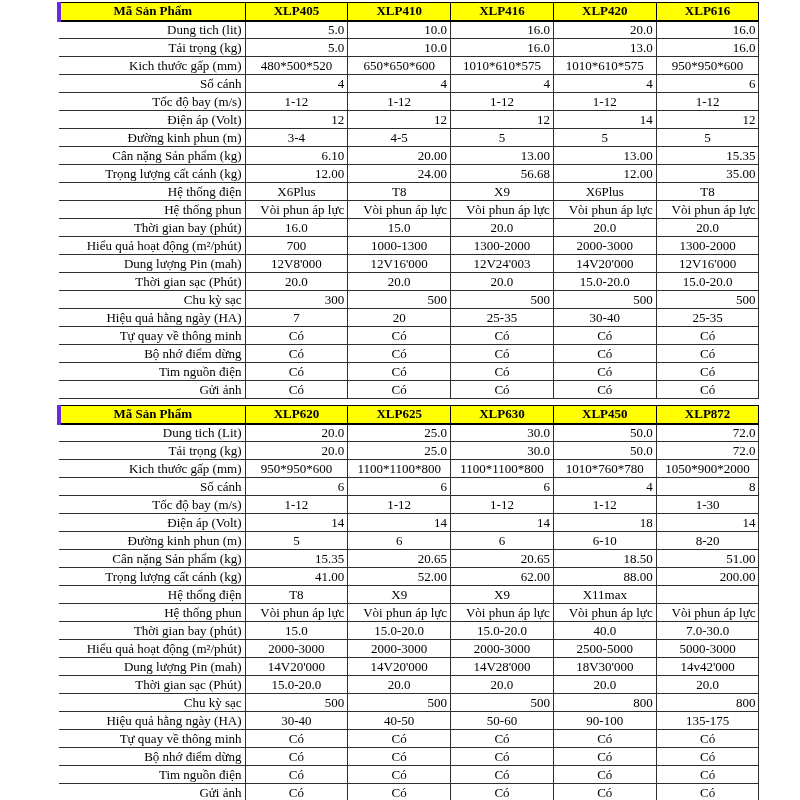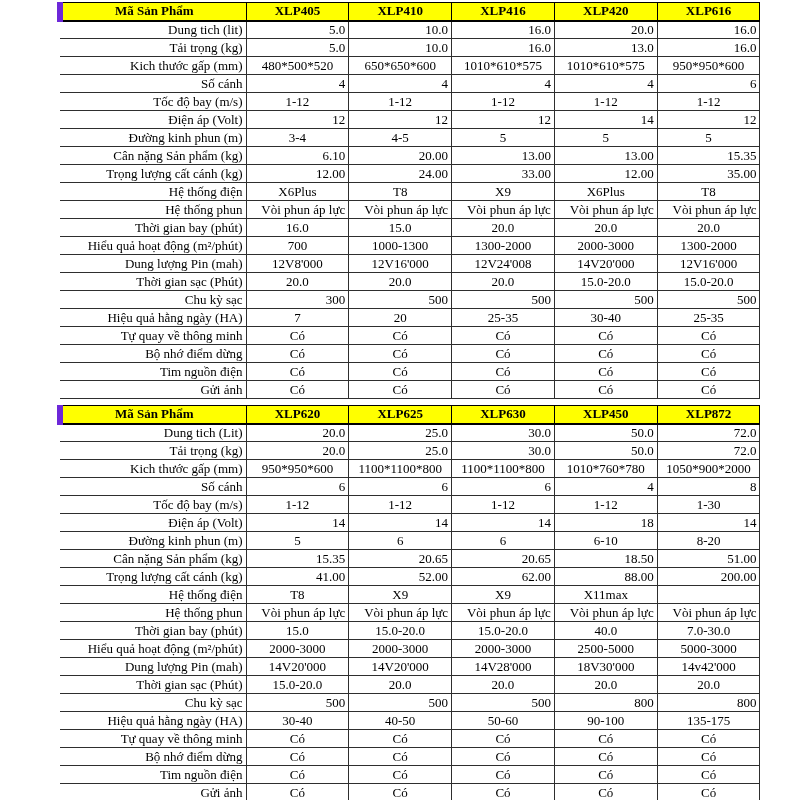--- a/index.html
+++ b/index.html
@@ -37,21 +37,21 @@
     font-weight: bold;
     text-align: center;
     border: 1px solid #000000;
     border-bottom: 2px solid #000000;
     border-top: 1px solid #000000;
   }
   td.label-cell {
     text-align: right;
     border-left: none;
   }
-  th.label-head { border-left: 6px solid #6d28d9; margin-top: 13px; }
+  th.label-head { border-left: 4px solid #6d28d9; margin-top: 13px; }
   td.a-right  { text-align: right; }
   td.a-center { text-align: center; }
   td.a-left   { text-align: right; }
 </style>
 </head>
 <body>
 
 <div class="sheet">
   <table class="spec">
     <colgroup>
@@ -134,21 +134,21 @@
           <td class="a-right">6.10</td>
           <td class="a-right">20.00</td>
           <td class="a-right">13.00</td>
           <td class="a-right">13.00</td>
           <td class="a-right">15.35</td>
         </tr>
         <tr>
           <td class="label-cell">Trọng lượng cất cánh (kg)</td>
           <td class="a-right">12.00</td>
           <td class="a-right">24.00</td>
-          <td class="a-right">33.00</td>
+          <td class="a-right">56.68</td>
           <td class="a-right">12.00</td>
           <td class="a-right">35.00</td>
         </tr>
         <tr>
           <td class="label-cell">Hệ thống điện</td>
           <td class="a-center">X6Plus</td>
           <td class="a-center">T8</td>
           <td class="a-center">X9</td>
           <td class="a-center">X6Plus</td>
           <td class="a-center">T8</td>
@@ -174,21 +174,21 @@
           <td class="a-center">700</td>
           <td class="a-center">1000-1300</td>
           <td class="a-center">1300-2000</td>
           <td class="a-center">2000-3000</td>
           <td class="a-center">1300-2000</td>
         </tr>
         <tr>
           <td class="label-cell">Dung lượng Pin (mah)</td>
           <td class="a-center">12V8'000</td>
           <td class="a-center">12V16'000</td>
-          <td class="a-center">12V24'008</td>
+          <td class="a-center">12V24'003</td>
           <td class="a-center">14V20'000</td>
           <td class="a-center">12V16'000</td>
         </tr>
         <tr>
           <td class="label-cell">Thời gian sạc (Phút)</td>
           <td class="a-center">20.0</td>
           <td class="a-center">20.0</td>
           <td class="a-center">20.0</td>
           <td class="a-center">15.0-20.0</td>
           <td class="a-center">15.0-20.0</td>

